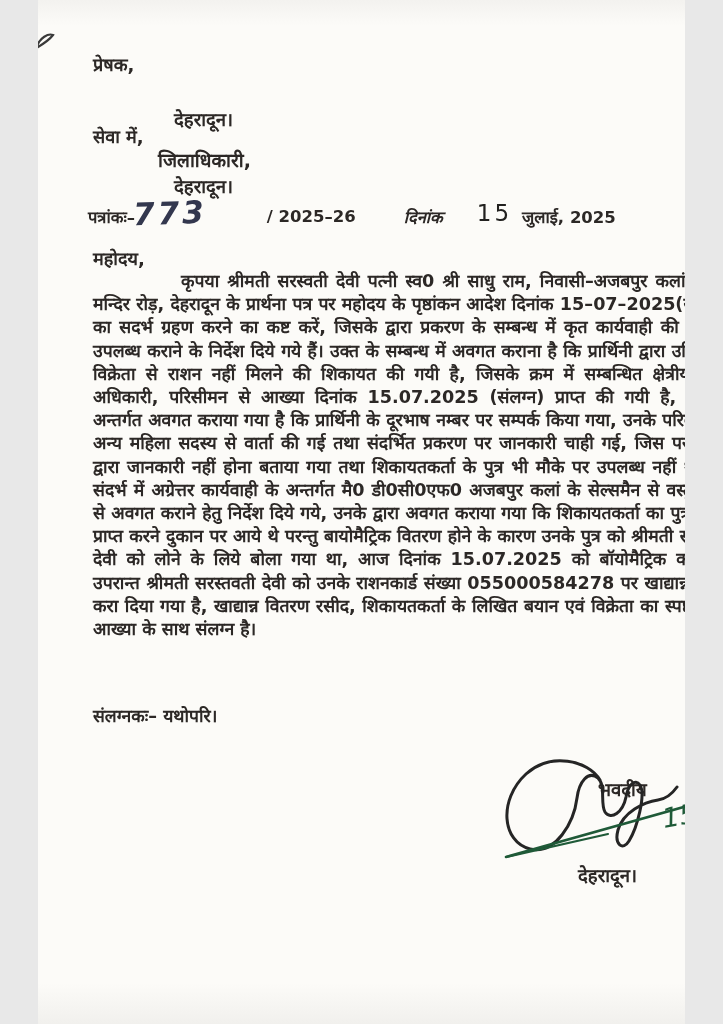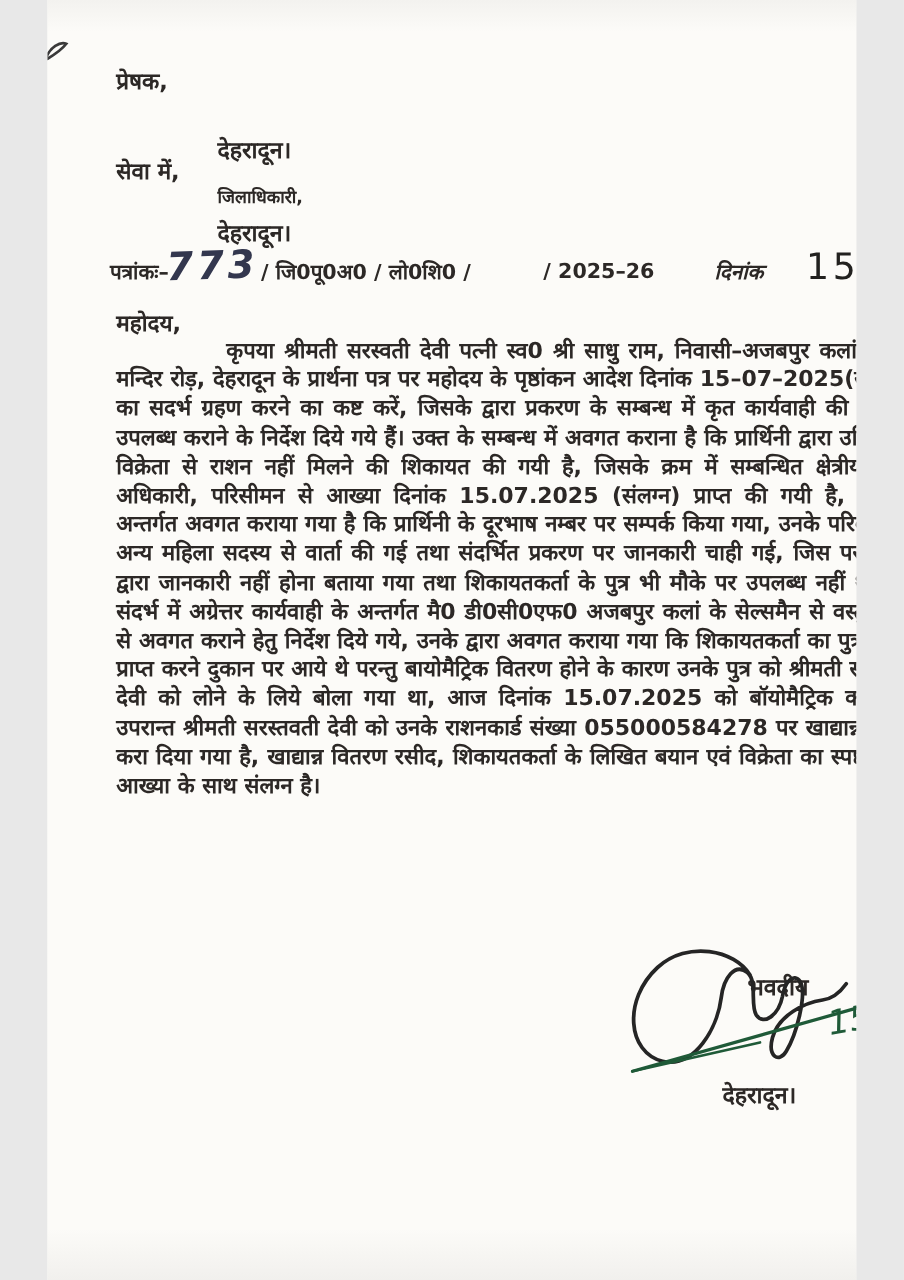--- a/index.html
+++ b/index.html
@@ -15,21 +15,21 @@
     overflow:hidden;
   }
   .hi { font-weight:600; }
   .abs { position:absolute; }
 
   
   .sender-label   { top:52px;  left:55px;  font-size:18px; }
   .sender-office  { top:79px;  left:136px; font-size:18.5px; }
   .sender-place   { top:106px; left:136px; font-size:18.5px; }
   .recipient-label{ top:124px; left:55px;  font-size:18px; }
-  .recipient-office{ top:147px; left:136px; font-size:14px; }
+  .recipient-office{ top:147px; left:120px; font-size:19px; }
   .recipient-place{ top:173px; left:136px; font-size:18.5px; }
 
   
   .ref-line {
     top:198px; left:50px; right:38px;
     display:flex; align-items:center;
     font-size:16.5px; white-space:nowrap;
   }
   .ref-prefix { padding-top:6px; }
   .hand-number {
@@ -38,21 +38,21 @@
     font-size:31px; line-height:30px;
     color:#33374e;
     letter-spacing:3px;
     transform:rotate(-2deg);
     margin:0 2px 0 -2px;
   }
   .ref-codes { padding-top:6px; }
   .ref-year  { padding-top:6px; margin-left:58px; }
   .ref-date-label { padding-top:6px; margin-left:48px;font-style:italic; }
   .hand-day {
-    font-size:29px; line-height:30px; font-weight:500;
+    font-size:23px; line-height:30px; font-weight:500;
     color:#22211f; letter-spacing:3px;
     margin:0 10px 0 34px;
   }
   .ref-month { padding-top:6px; }
 
   
   .salutation { top:246px; left:55px; font-size:18px; }
   .body-par {
     top:270px; left:55px; width:637px;
     font-size:17.6px; line-height:23.2px;
@@ -89,32 +89,32 @@
   <div class="abs hi sender-label">प्रेषक,</div>
   <div class="abs hi sender-place">देहरादून।</div>
 
   <div class="abs hi recipient-label">सेवा में,</div>
   <div class="abs hi recipient-office">जिलाधिकारी,</div>
   <div class="abs hi recipient-place">देहरादून।</div>
 
   <div class="abs ref-line">
     <span class="hi ref-prefix">पत्रांकः–</span>
     <span class="hand-number">773</span>
-    <span class="hi ref-codes">/ जि0पू0अ0 / लो0शि0 /</span>
     <span class="hi ref-year">/ 2025–26</span>
     <span class="hi ref-date-label">दिनांक</span>
     <span class="hand-day">15</span>
     <span class="hi ref-month">जुलाई, 2025</span>
   </div>
 
   <div class="abs hi salutation">महोदय,</div>
 
   <div class="abs hi body-par">कृपया श्रीमती सरस्वती देवी पत्नी स्व0 श्री साधु राम, निवासी–अजबपुर कलां, माता मन्दिर रोड़, देहरादून के प्रार्थना पत्र पर महोदय के पृष्ठांकन आदेश दिनांक 15–07–2025(संलग्न) का सदर्भ ग्रहण करने का कष्ट करें, जिसके द्वारा प्रकरण के सम्बन्ध में कृत कार्यवाही की आख्या उपलब्ध कराने के निर्देश दिये गये हैं। उक्त के सम्बन्ध में अवगत कराना है कि प्रार्थिनी द्वारा उचित दर विक्रेता से राशन नहीं मिलने की शिकायत की गयी है, जिसके क्रम में सम्बन्धित क्षेत्रीय खाद्य अधिकारी, परिसीमन से आख्या दिनांक 15.07.2025 (संलग्न) प्राप्त की गयी है, जिसके अन्तर्गत अवगत कराया गया है कि प्रार्थिनी के दूरभाष नम्बर पर सम्पर्क किया गया, उनके परिवार की अन्य महिला सदस्य से वार्ता की गई तथा संदर्भित प्रकरण पर जानकारी चाही गई, जिस पर उनके द्वारा जानकारी नहीं होना बताया गया तथा शिकायतकर्ता के पुत्र भी मौके पर उपलब्ध नहीं थे, इस संदर्भ में अग्रेत्तर कार्यवाही के अन्तर्गत मै0 डी0सी0एफ0 अजबपुर कलां के सेल्समैन से वस्तुस्थिति से अवगत कराने हेतु निर्देश दिये गये, उनके द्वारा अवगत कराया गया कि शिकायतकर्ता का पुत्र राशन प्राप्त करने दुकान पर आये थे परन्तु बायोमैट्रिक वितरण होने के कारण उनके पुत्र को श्रीमती सरस्वती देवी को लोने के लिये बोला गया था, आज दिनांक 15.07.2025 को बॉयोमैट्रिक करने के उपरान्त श्रीमती सरस्तवती देवी को उनके राशनकार्ड संख्या 055000584278 पर खाद्यान्न निर्गत करा दिया गया है, खाद्यान्न वितरण रसीद, शिकायतकर्ता के लिखित बयान एवं विक्रेता का स्पष्टीकरण आख्या के साथ संलग्न है।</div>
 
 
+  <div class="abs hi enclosure">संलग्नकः– यथोपरि।</div>
 
   <div class="abs hi valediction">भवदीय</div>
 
   <svg class="abs sig-svg" width="272" height="112" viewBox="0 0 272 112">
 
     <path d="M112,28 C100,8 62,0 38,22 C10,48 14,90 42,97 C68,103 86,70 89,46 C91,30 100,18 110,26
              C118,33 112,52 117,60 C123,69 135,60 138,45 C140,33 147,26 152,33
              C158,43 149,76 141,89 C135,99 126,93 130,78 C135,60 156,50 170,48 C178,47 184,42 189,35" fill="none" stroke="#252525" stroke-width="3" stroke-linecap="round"></path>
 
     <path d="M18,105 L256,38" fill="none" stroke="#1f5a38" stroke-width="2.6" stroke-linecap="round"></path>

